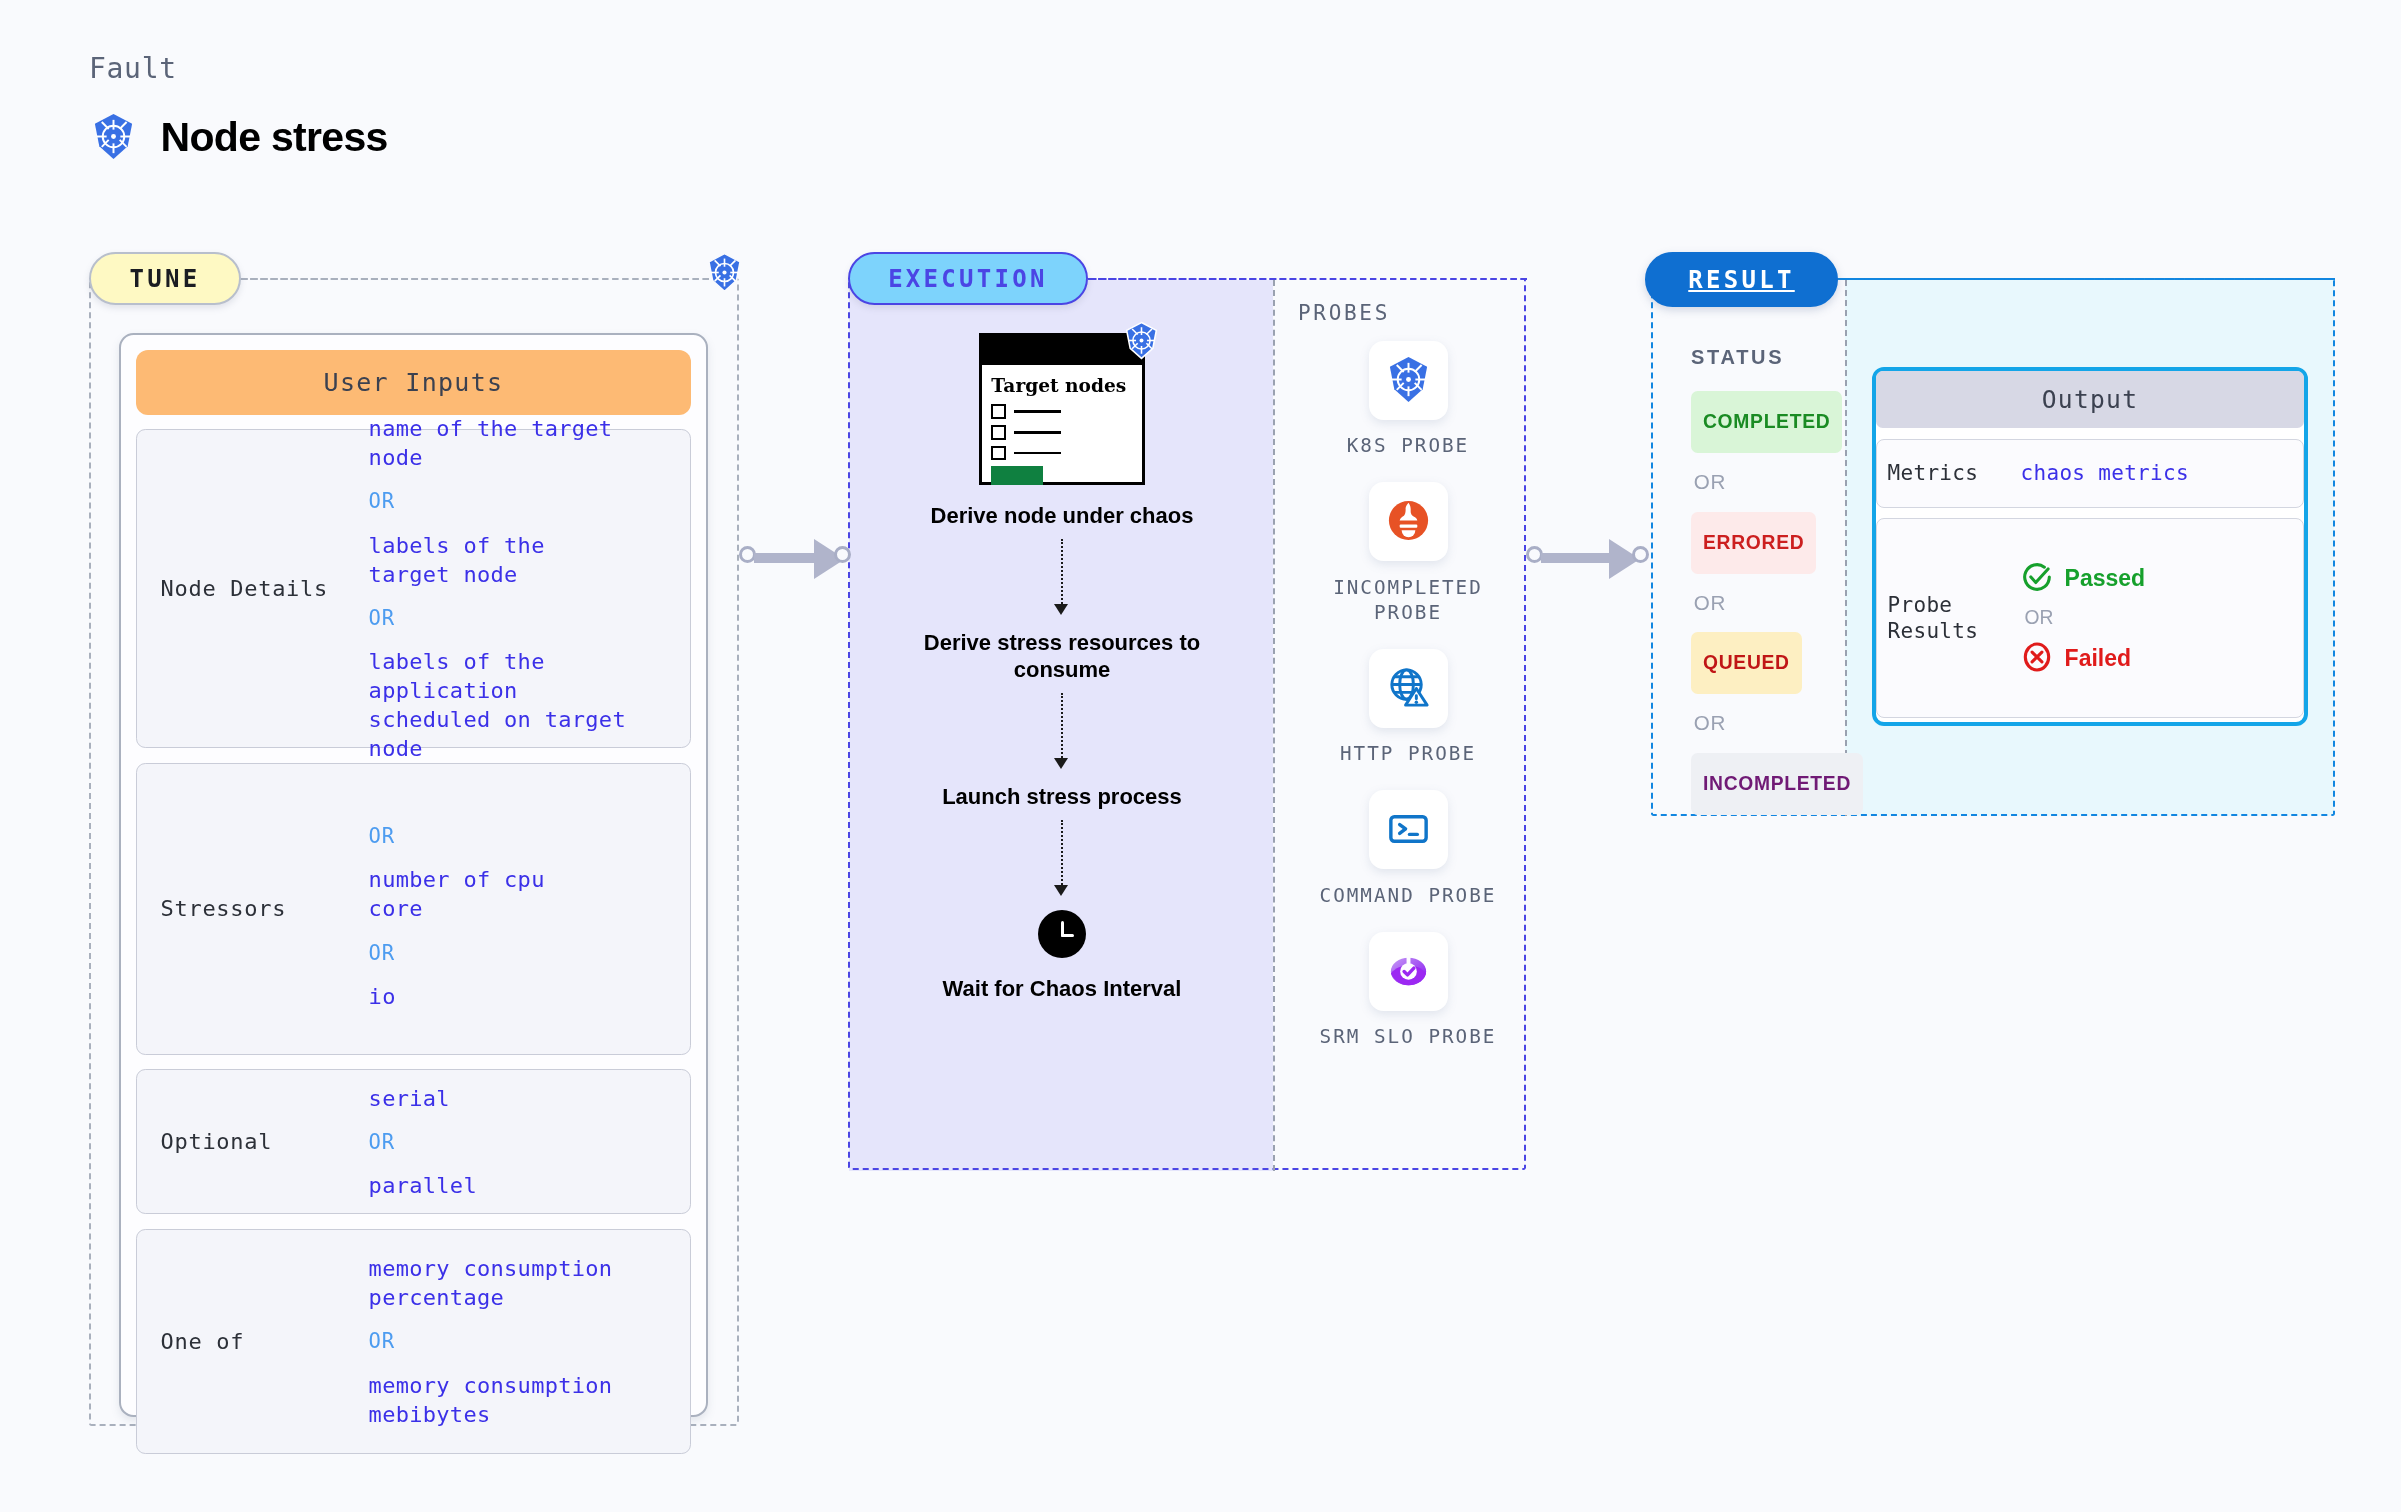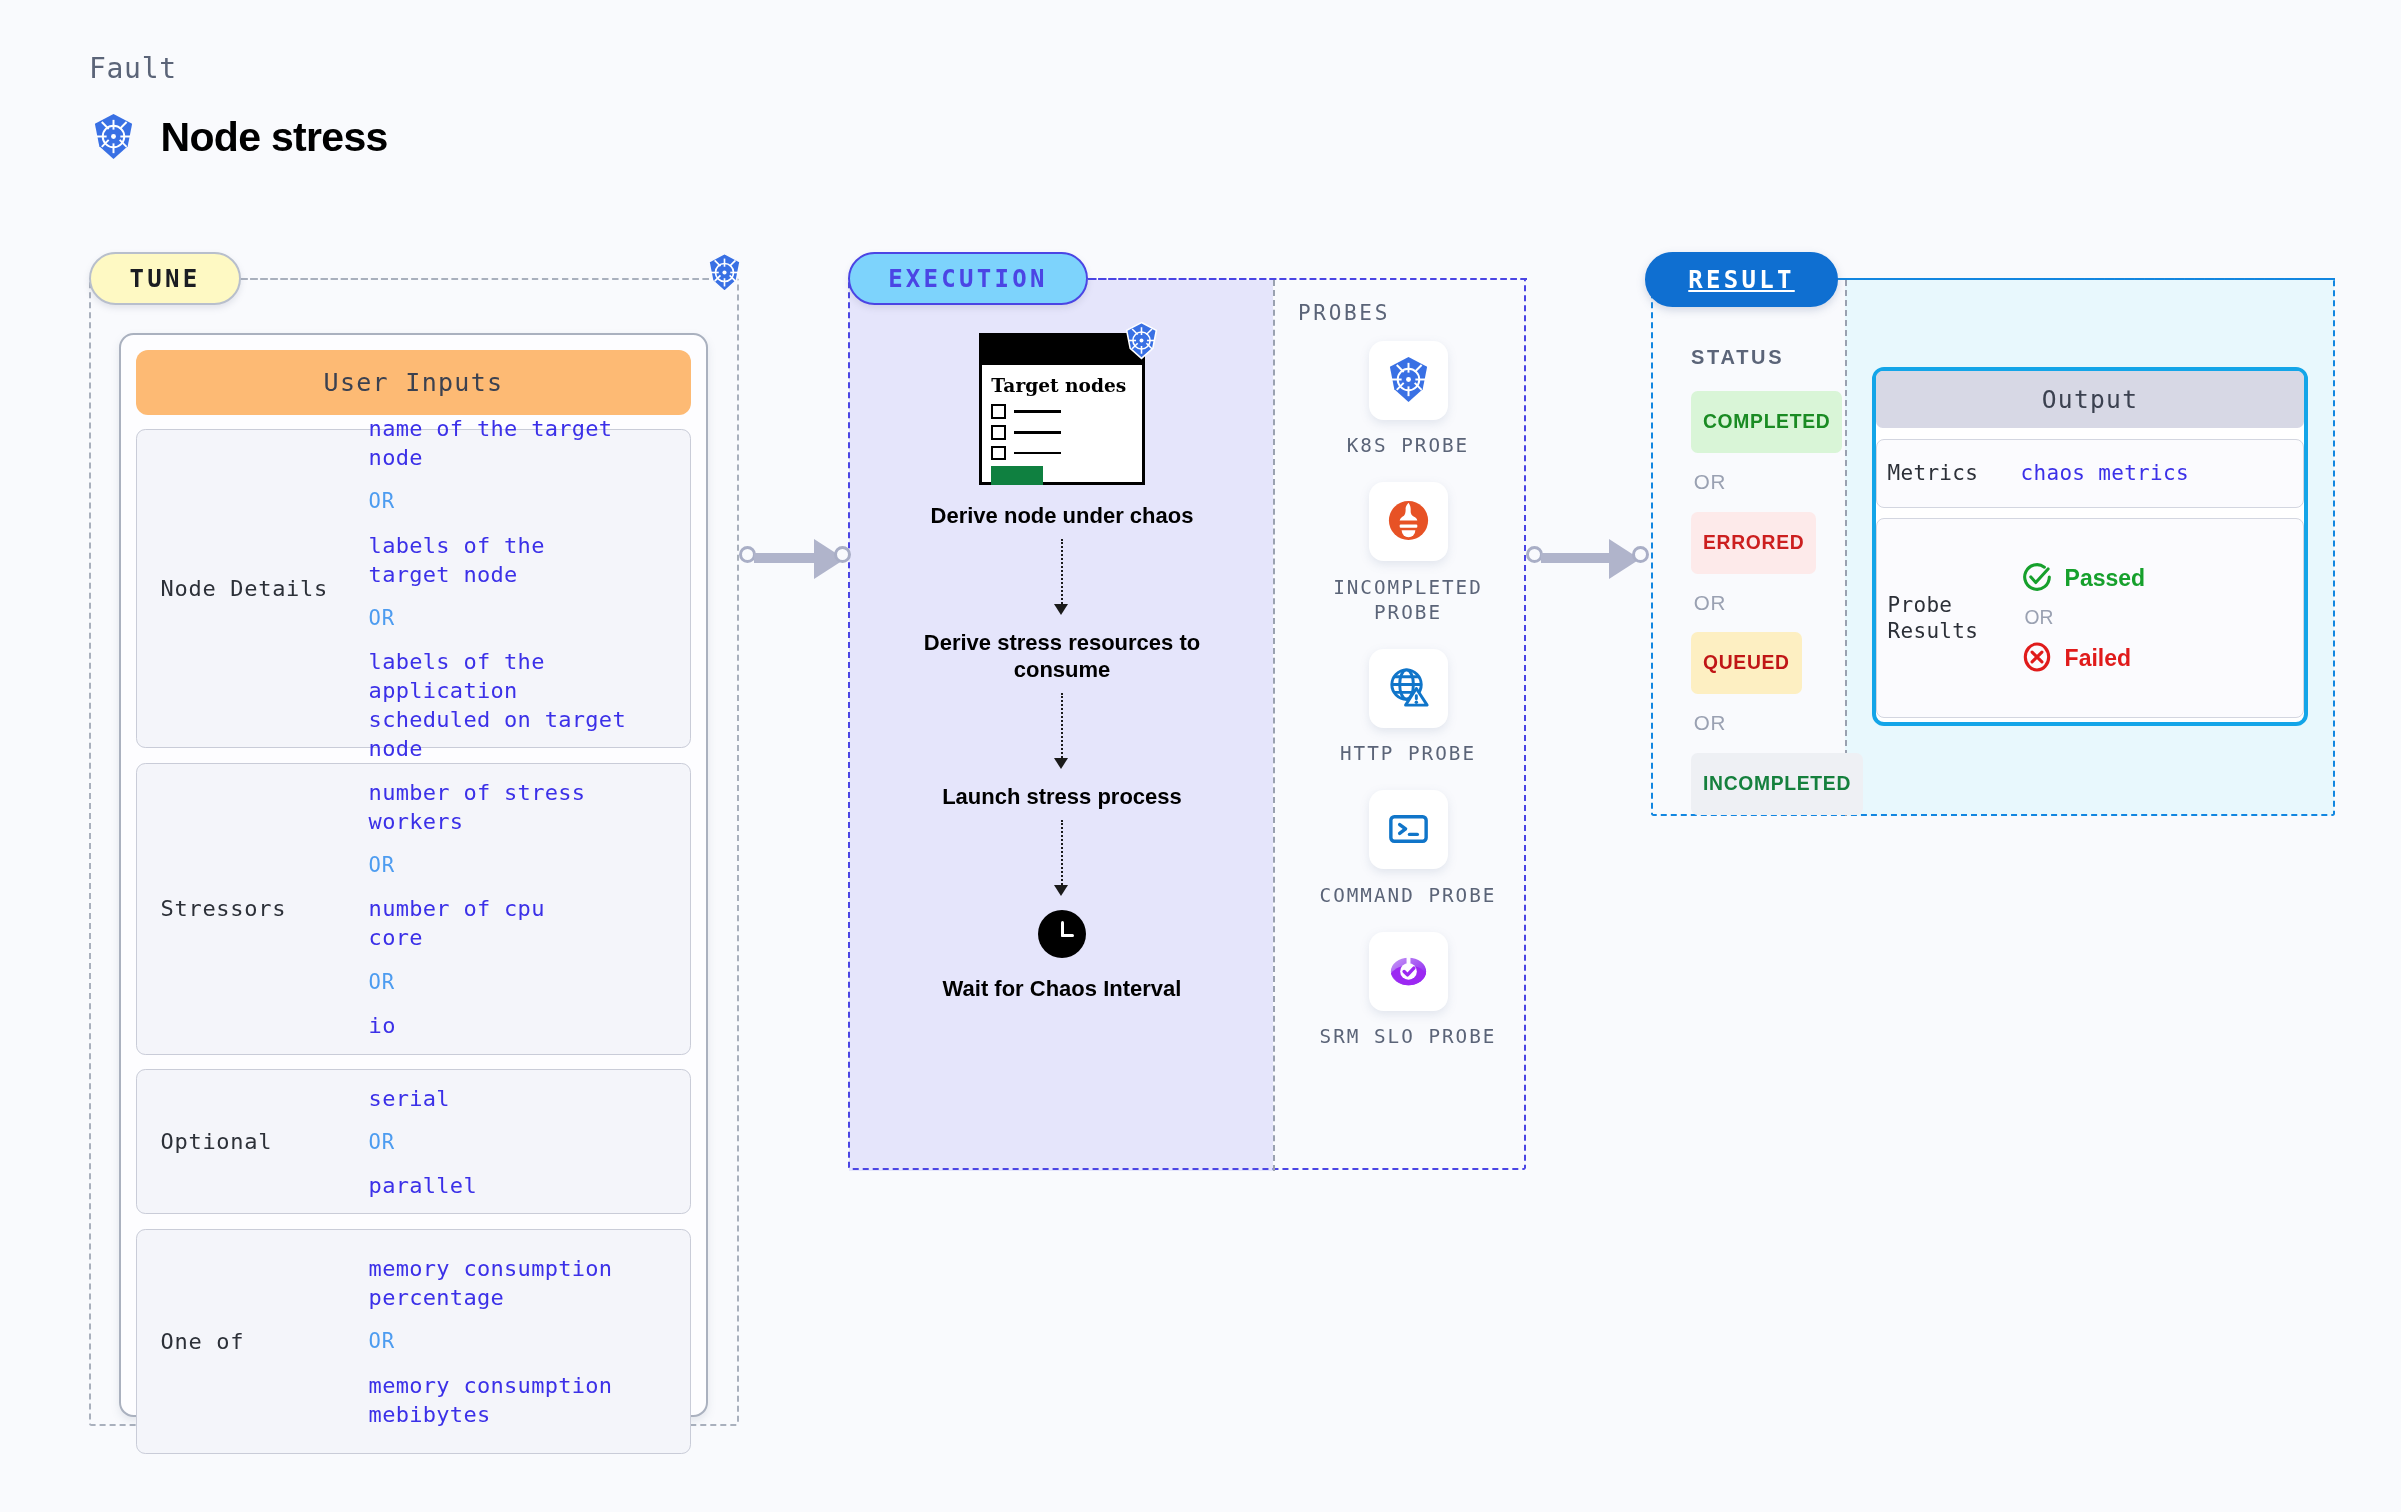--- a/index.html
+++ b/index.html
@@ -323,22 +323,20 @@
 target node</div>
         <div class="or">OR</div>
         <div class="val">labels of the application
  scheduled on target node</div>
       </div>
     </div>
 
     <div class="input-group g-stress">
       <div class="group-label">Stressors</div>
       <div class="group-values">
-        <div class="val">number of stress
-workers</div>
         <div class="or">OR</div>
         <div class="val">number of cpu
 core</div>
         <div class="or">OR</div>
         <div class="val">io</div>
       </div>
     </div>
 
     <div class="input-group g-opt">
       <div class="group-label">Optional</div>
@@ -528,21 +526,21 @@
   </div>
 
   <div class="status-title">STATUS</div>
   <div class="status-list">
     <div><span class="st-badge" style="color:#1a8b23;background:#d9f5d7;">COMPLETED</span></div>
     <div class="st-or">OR</div>
     <div><span class="st-badge" style="color:#cc1f1f;background:#fdeaea;">ERRORED</span></div>
     <div class="st-or">OR</div>
     <div><span class="st-badge" style="color:#c01616;background:#fdefc2;">QUEUED</span></div>
     <div class="st-or">OR</div>
-    <div><span class="st-badge" style="color:#15803d;background:#eef0f4;">INCOMPLETED</span></div>
+    <div><span class="st-badge" style="color:#701a75;background:#eef0f4;">INCOMPLETED</span></div>
   </div>
 
   <div class="output-card">
     <div class="output-header">Output</div>
 
     <div class="out-row r-metrics">
       <div class="out-label">Metrics</div>
       <div class="out-values">
         <div class="metrics-val">chaos metrics</div>
       </div>

